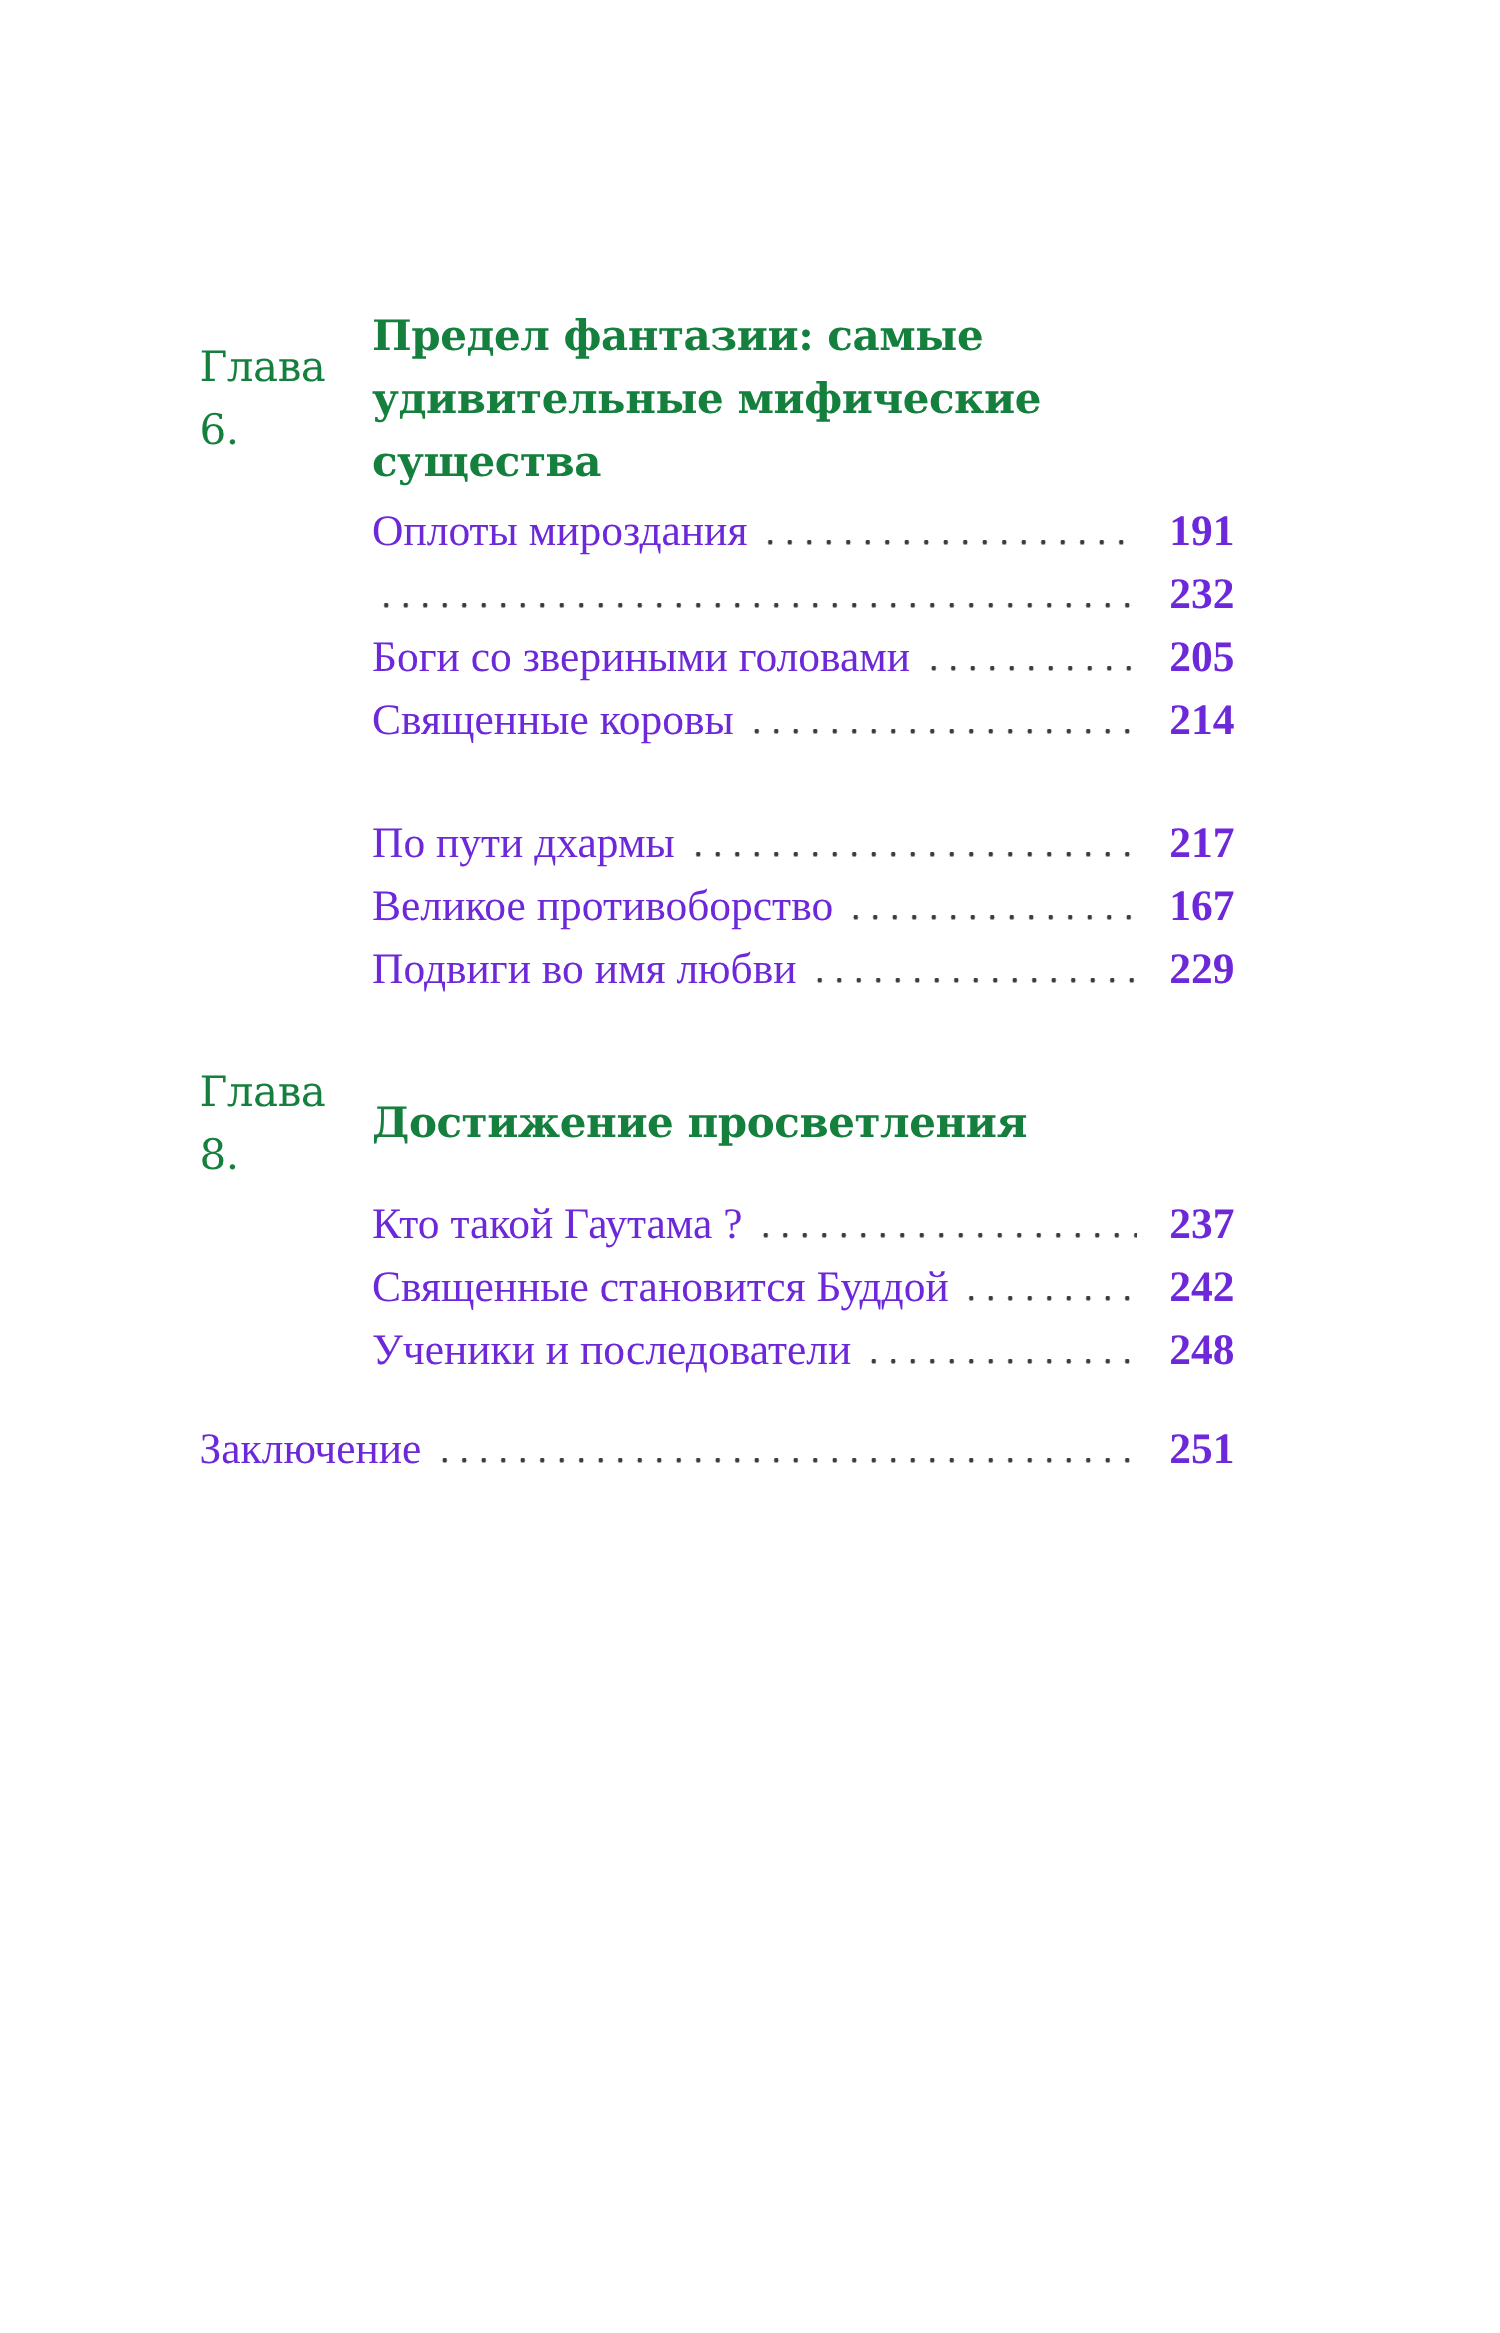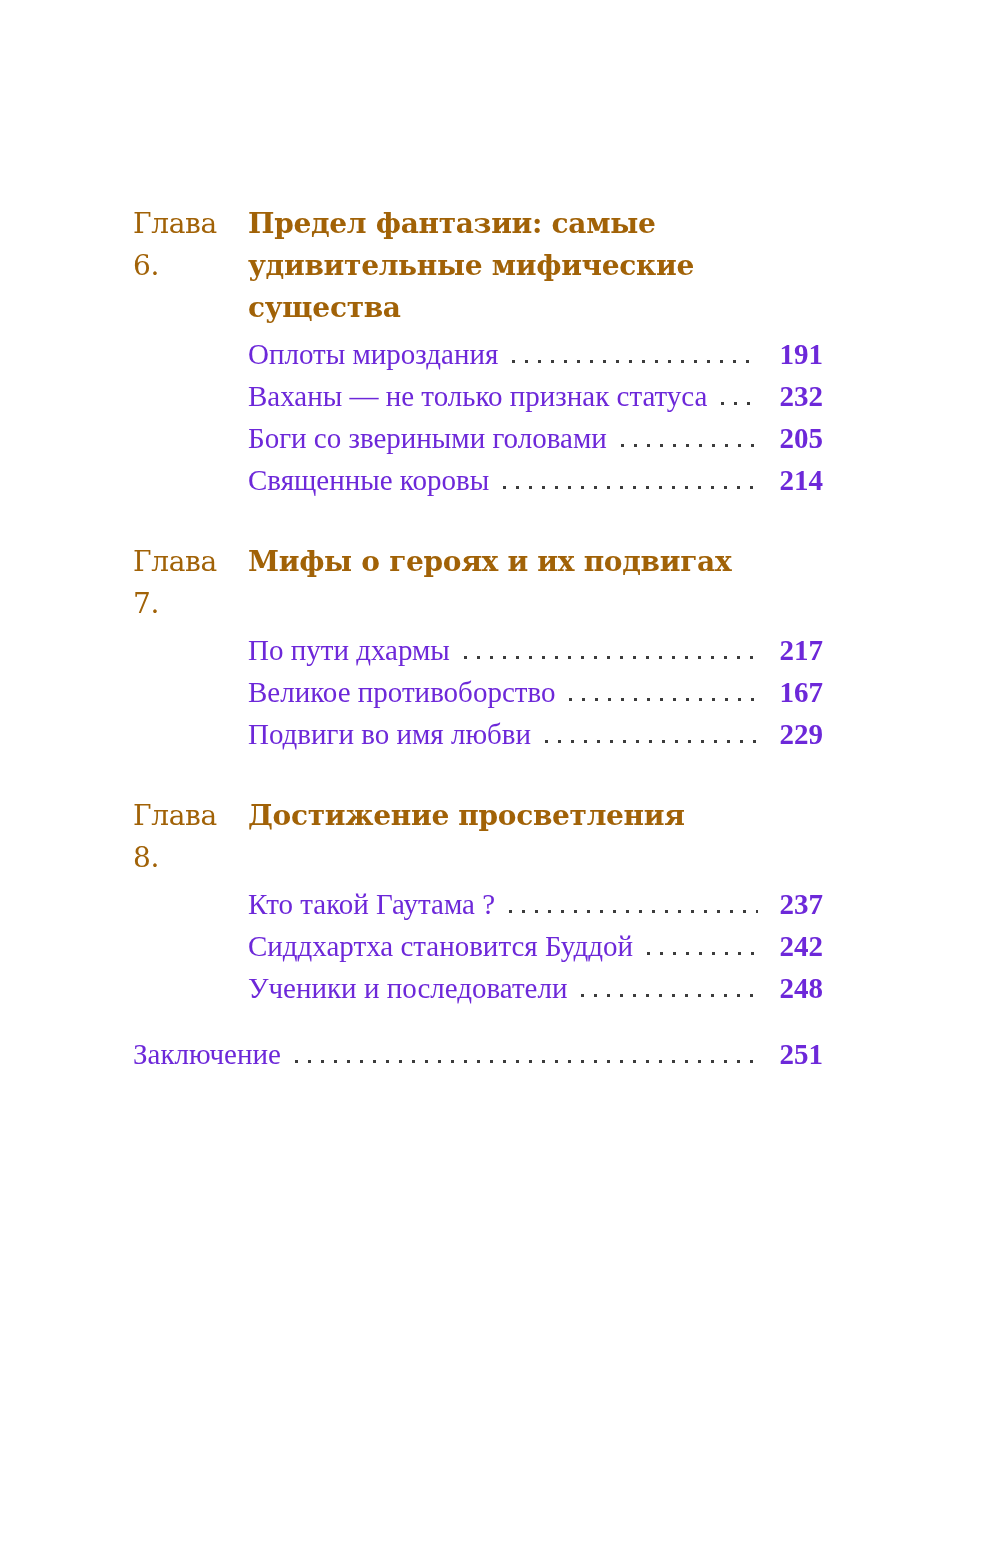--- a/index.html
+++ b/index.html
@@ -18,26 +18,26 @@
     position: absolute;
     left: 133px;
     top: 203px;
     width: 690px;
   }
   .chapter { margin: 0; }
   .chapter + .chapter { margin-top: 40px; }
 
   .chapter-heading {
     display: flex;
-    align-items: flex-start;
+    align-items: center;
     font-family: "DejaVu Serif", serif;
     font-size: 28px;
     letter-spacing: -0.3px;
     line-height: 42px;
-    color: #a16207;
+    color: #15803d;
   }
   .chapter-label {
     width: 115px;
     flex-shrink: 0;
   }
   .chapter-title {
     flex: 1;
     font-weight: bold;
   }
 
@@ -96,42 +96,37 @@
       <span class="chapter-label">Глава 6.</span>
       <span class="chapter-title">Предел фантазии: самые удивительные мифические существа</span>
     </div>
     <div class="entries">
       <div class="entry-row">
         <span class="entry-title">Оплоты мироздания</span>
         <span class="leader"></span>
         <span class="entry-page">191</span>
       </div>
       <div class="entry-row">
-        <span class="entry-title">Ваханы — не только признак статуса</span>
         <span class="leader"></span>
         <span class="entry-page">232</span>
       </div>
       <div class="entry-row">
         <span class="entry-title">Боги со звериными головами</span>
         <span class="leader"></span>
         <span class="entry-page">205</span>
       </div>
       <div class="entry-row">
         <span class="entry-title">Священные коровы</span>
         <span class="leader"></span>
         <span class="entry-page">214</span>
       </div>
     </div>
   </div>
 
   <div class="chapter">
-    <div class="chapter-heading">
-      <span class="chapter-label">Глава 7.</span>
-      <span class="chapter-title">Мифы о героях и их подвигах</span>
-    </div>
     <div class="entries">
       <div class="entry-row">
         <span class="entry-title">По пути дхармы</span>
         <span class="leader"></span>
         <span class="entry-page">217</span>
       </div>
       <div class="entry-row">
         <span class="entry-title">Великое противоборство</span>
         <span class="leader"></span>
         <span class="entry-page">167</span>
@@ -149,21 +144,21 @@
       <span class="chapter-label">Глава 8.</span>
       <span class="chapter-title">Достижение просветления</span>
     </div>
     <div class="entries">
       <div class="entry-row">
         <span class="entry-title">Кто такой Гаутама ?</span>
         <span class="leader"></span>
         <span class="entry-page">237</span>
       </div>
       <div class="entry-row">
-        <span class="entry-title">Сиддхартха становится Буддой</span>
+        <span class="entry-title">Священные становится Буддой</span>
         <span class="leader"></span>
         <span class="entry-page">242</span>
       </div>
       <div class="entry-row">
         <span class="entry-title">Ученики и последователи</span>
         <span class="leader"></span>
         <span class="entry-page">248</span>
       </div>
     </div>
   </div>

